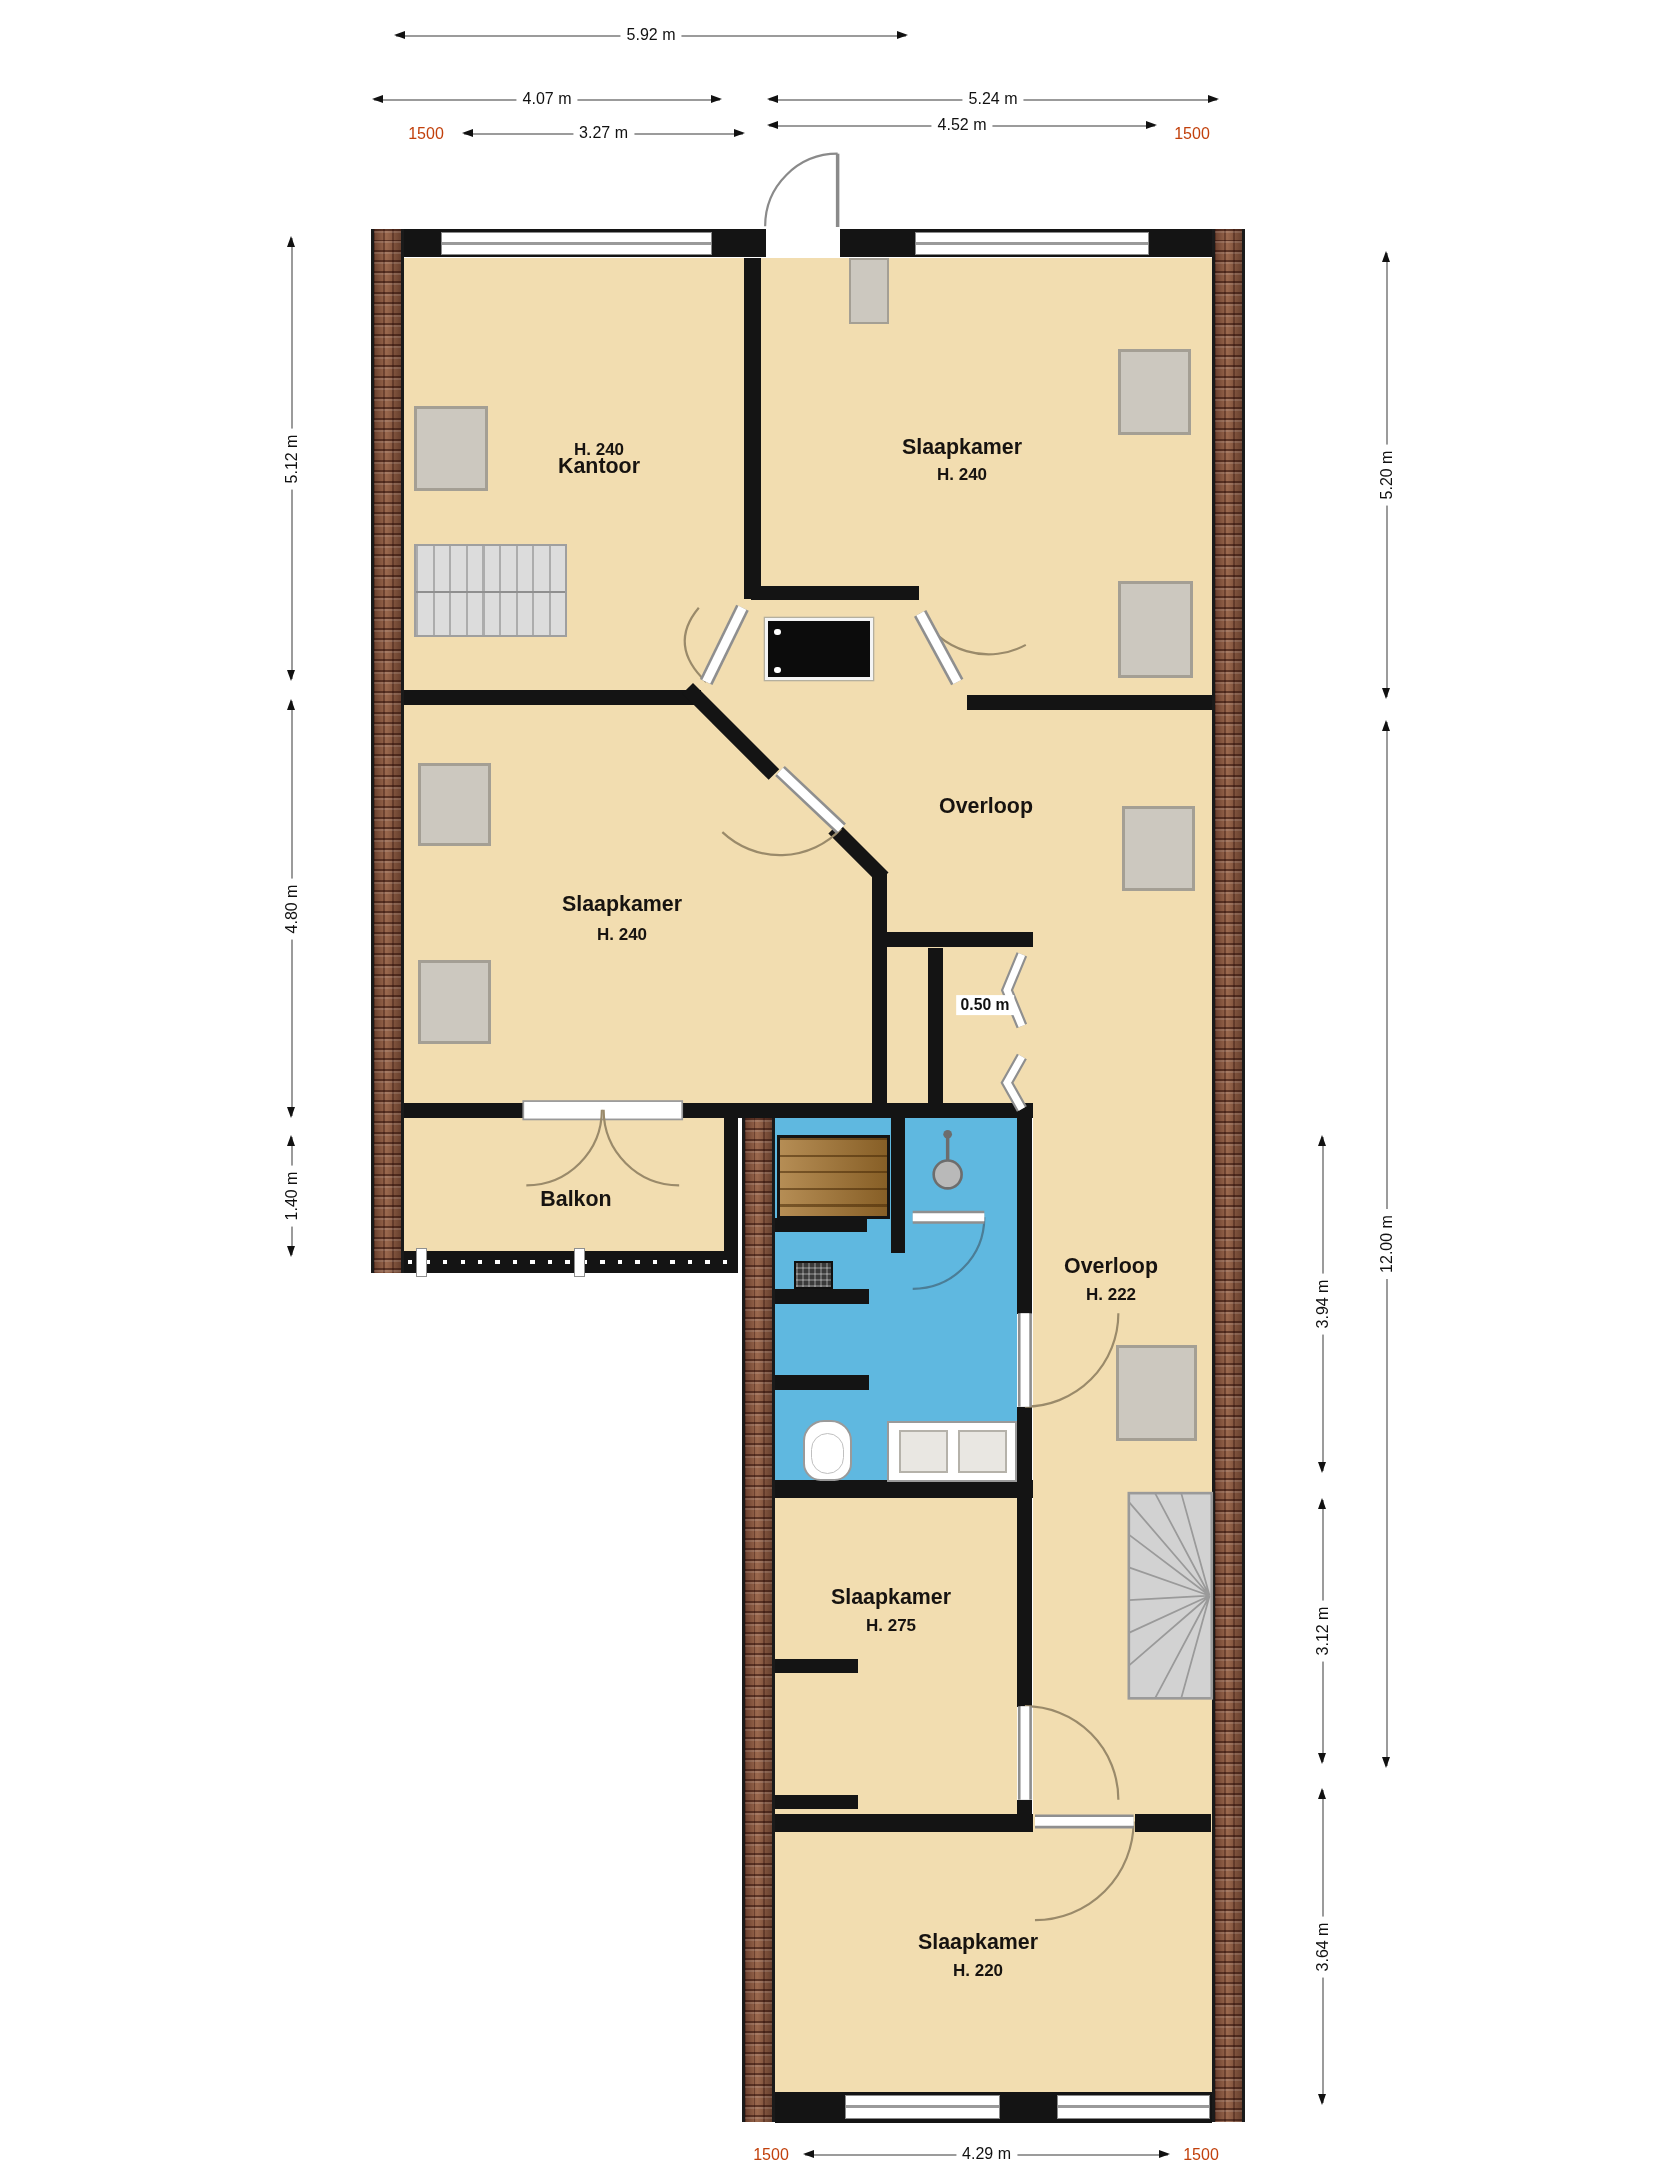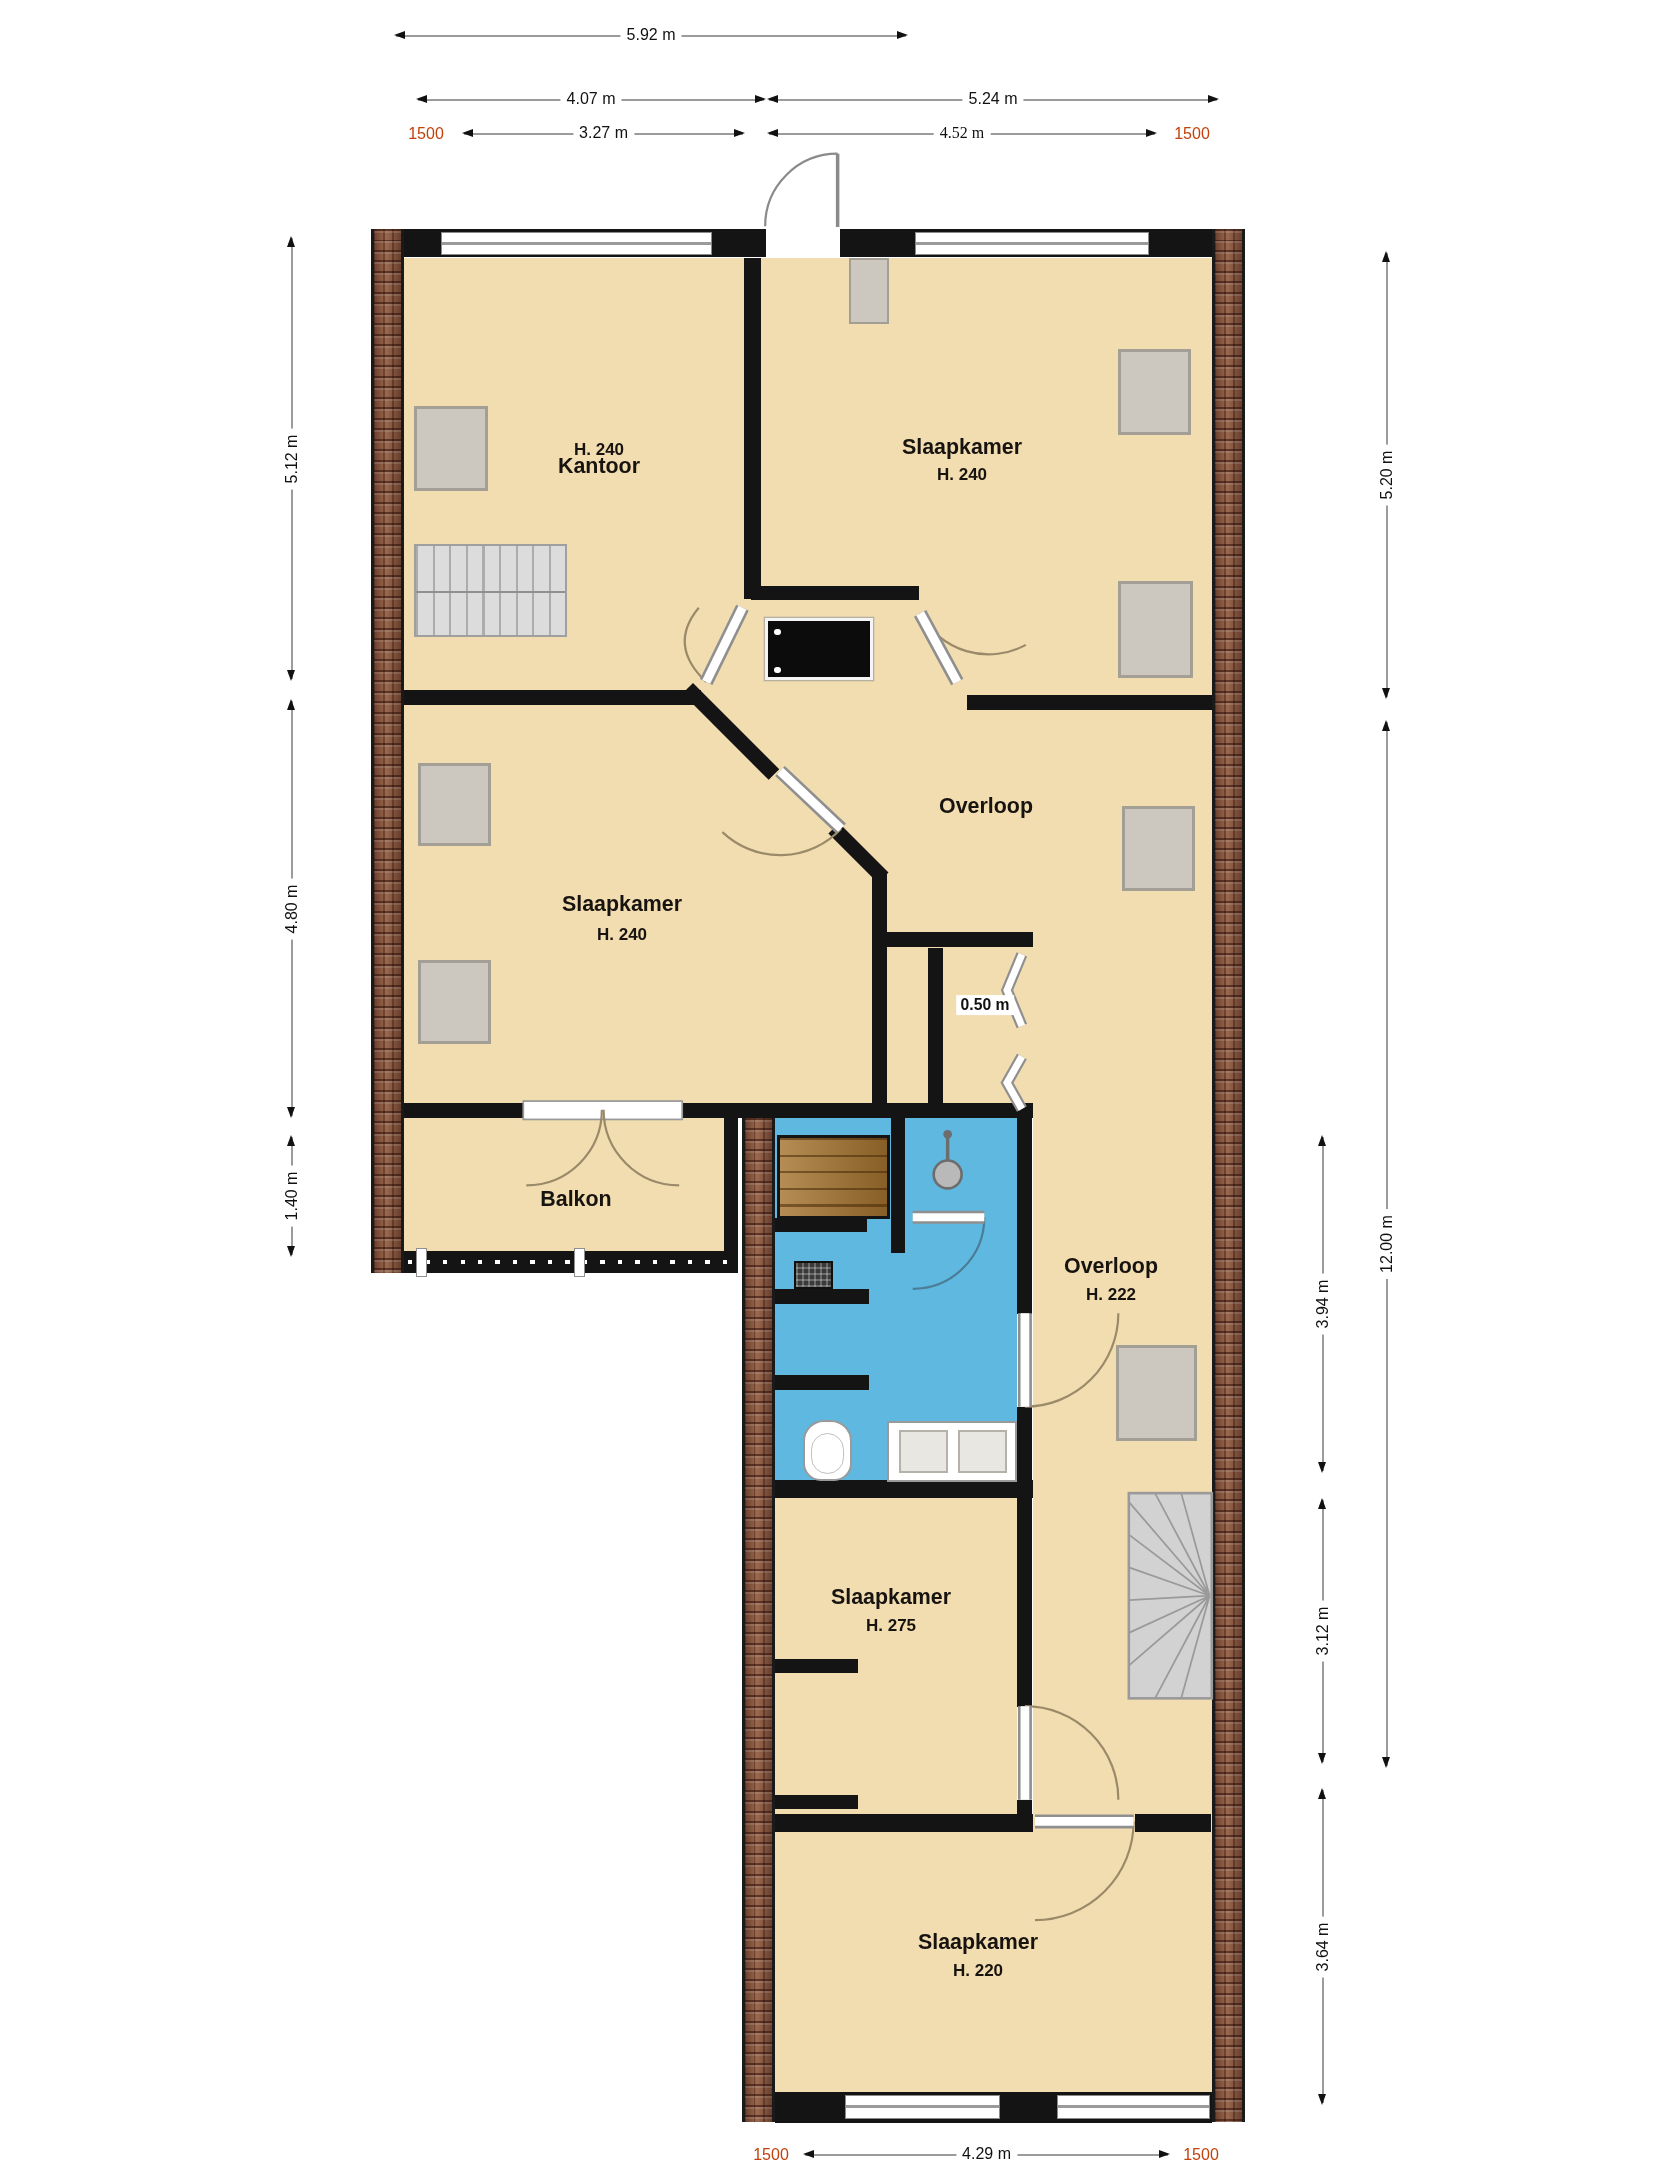--- a/index.html
+++ b/index.html
@@ -200,40 +200,40 @@
   <div class="rname" style="left:978px;top:1930px;">Slaapkamer</div>
   <div class="rsub" style="left:978px;top:1961px;">H. 220</div>
   <div class="closetlabel" style="left:985px;top:1005px;">0.50 m</div>
 
   <div class="dimh" style="left:394px;top:26px;width:514px;">
     <i class="dl"></i>
       <i class="ah al"></i>
       <i class="ah ar"></i>
     <span class="dlabel">5.92 m</span>
   </div>
-  <div class="dimh" style="left:416px;top:90px;width:350px;">
+  <div class="dimh" style="left:372px;top:90px;width:350px;">
     <i class="dl"></i>
       <i class="ah al"></i>
       <i class="ah ar"></i>
     <span class="dlabel">4.07 m</span>
   </div>
   <div class="dimh" style="left:767px;top:90px;width:452px;">
     <i class="dl"></i>
       <i class="ah al"></i>
       <i class="ah ar"></i>
     <span class="dlabel">5.24 m</span>
   </div>
   <span class="silltext" style="left:426px;top:134px;">1500</span>
   <div class="dimh" style="left:462px;top:124px;width:283px;">
     <i class="dl"></i>
       <i class="ah al"></i>
       <i class="ah ar"></i>
     <span class="dlabel">3.27 m</span>
   </div>
-  <div class="dimh" style="left:767px;top:124px;width:390px;font-family:Liberation Serif, serif;">
+  <div class="dimh" style="left:767px;top:116px;width:390px;">
     <i class="dl"></i>
       <i class="ah al"></i>
       <i class="ah ar"></i>
     <span class="dlabel">4.52 m</span>
   </div>
   <span class="silltext" style="left:1192px;top:134px;">1500</span>
 
   <div class="dimv" style="left:282px;top:236px;height:445px;">
     <i class="dl"></i>
       <i class="av at"></i>

